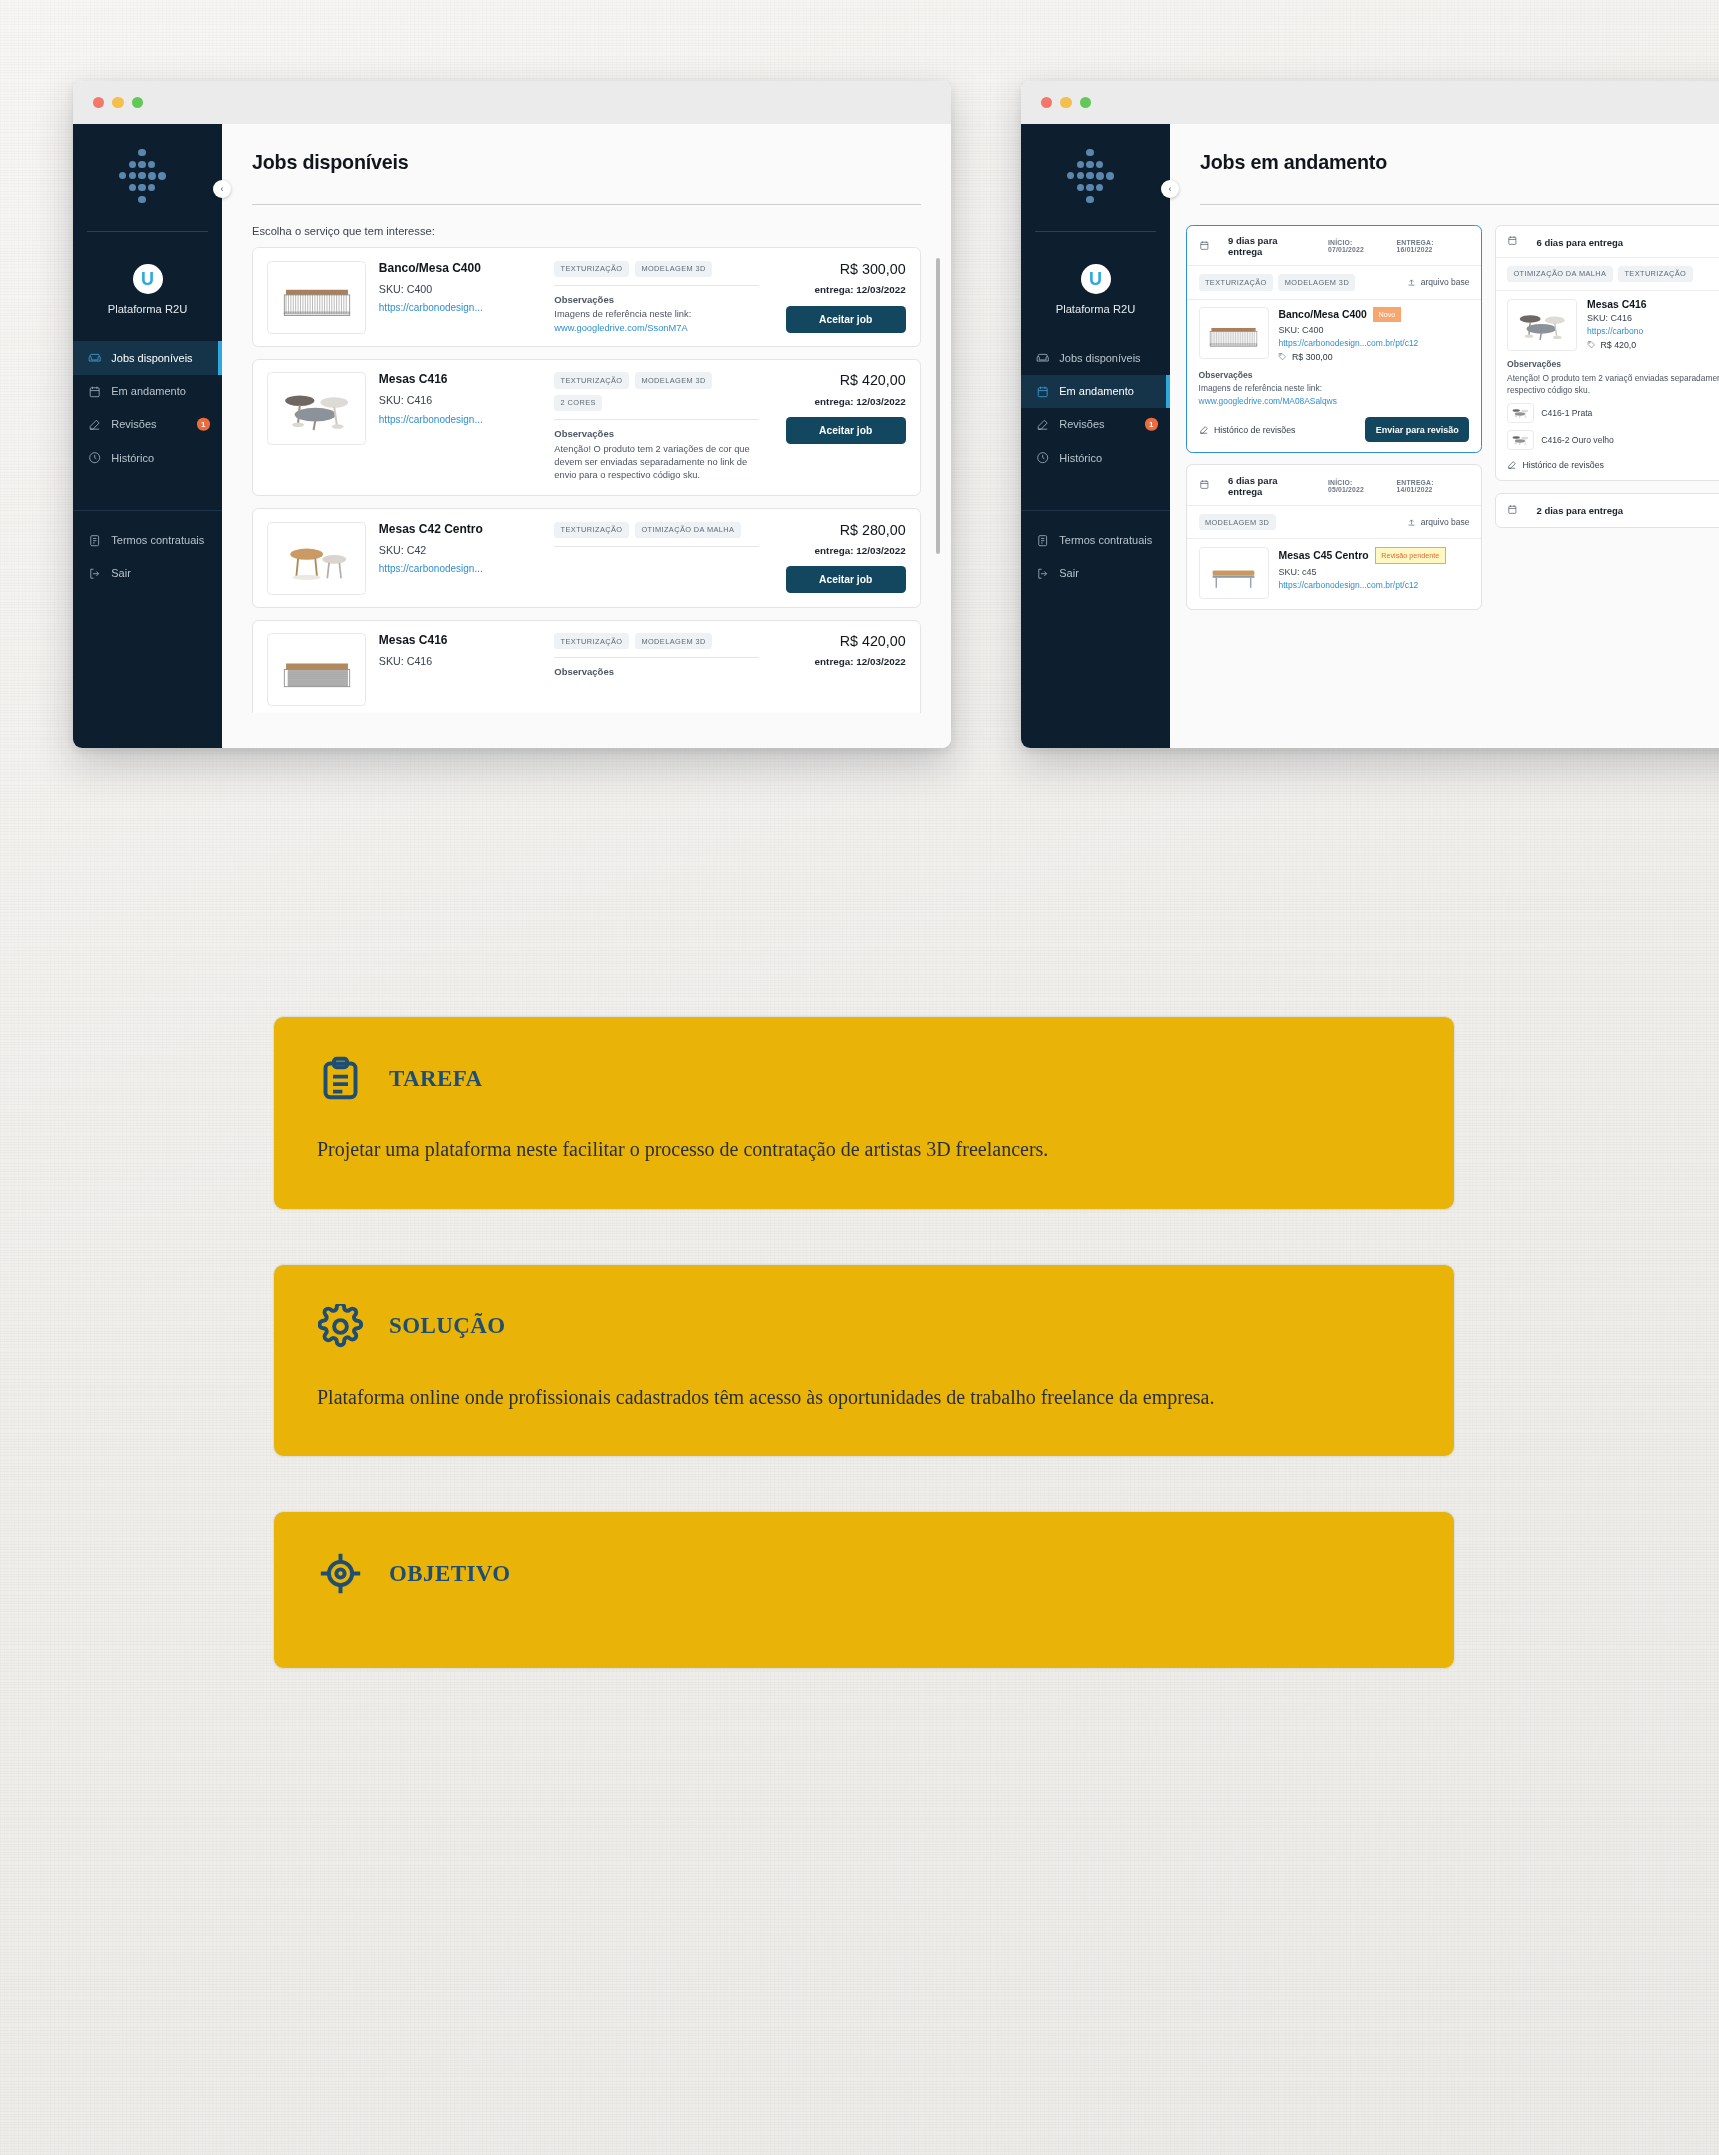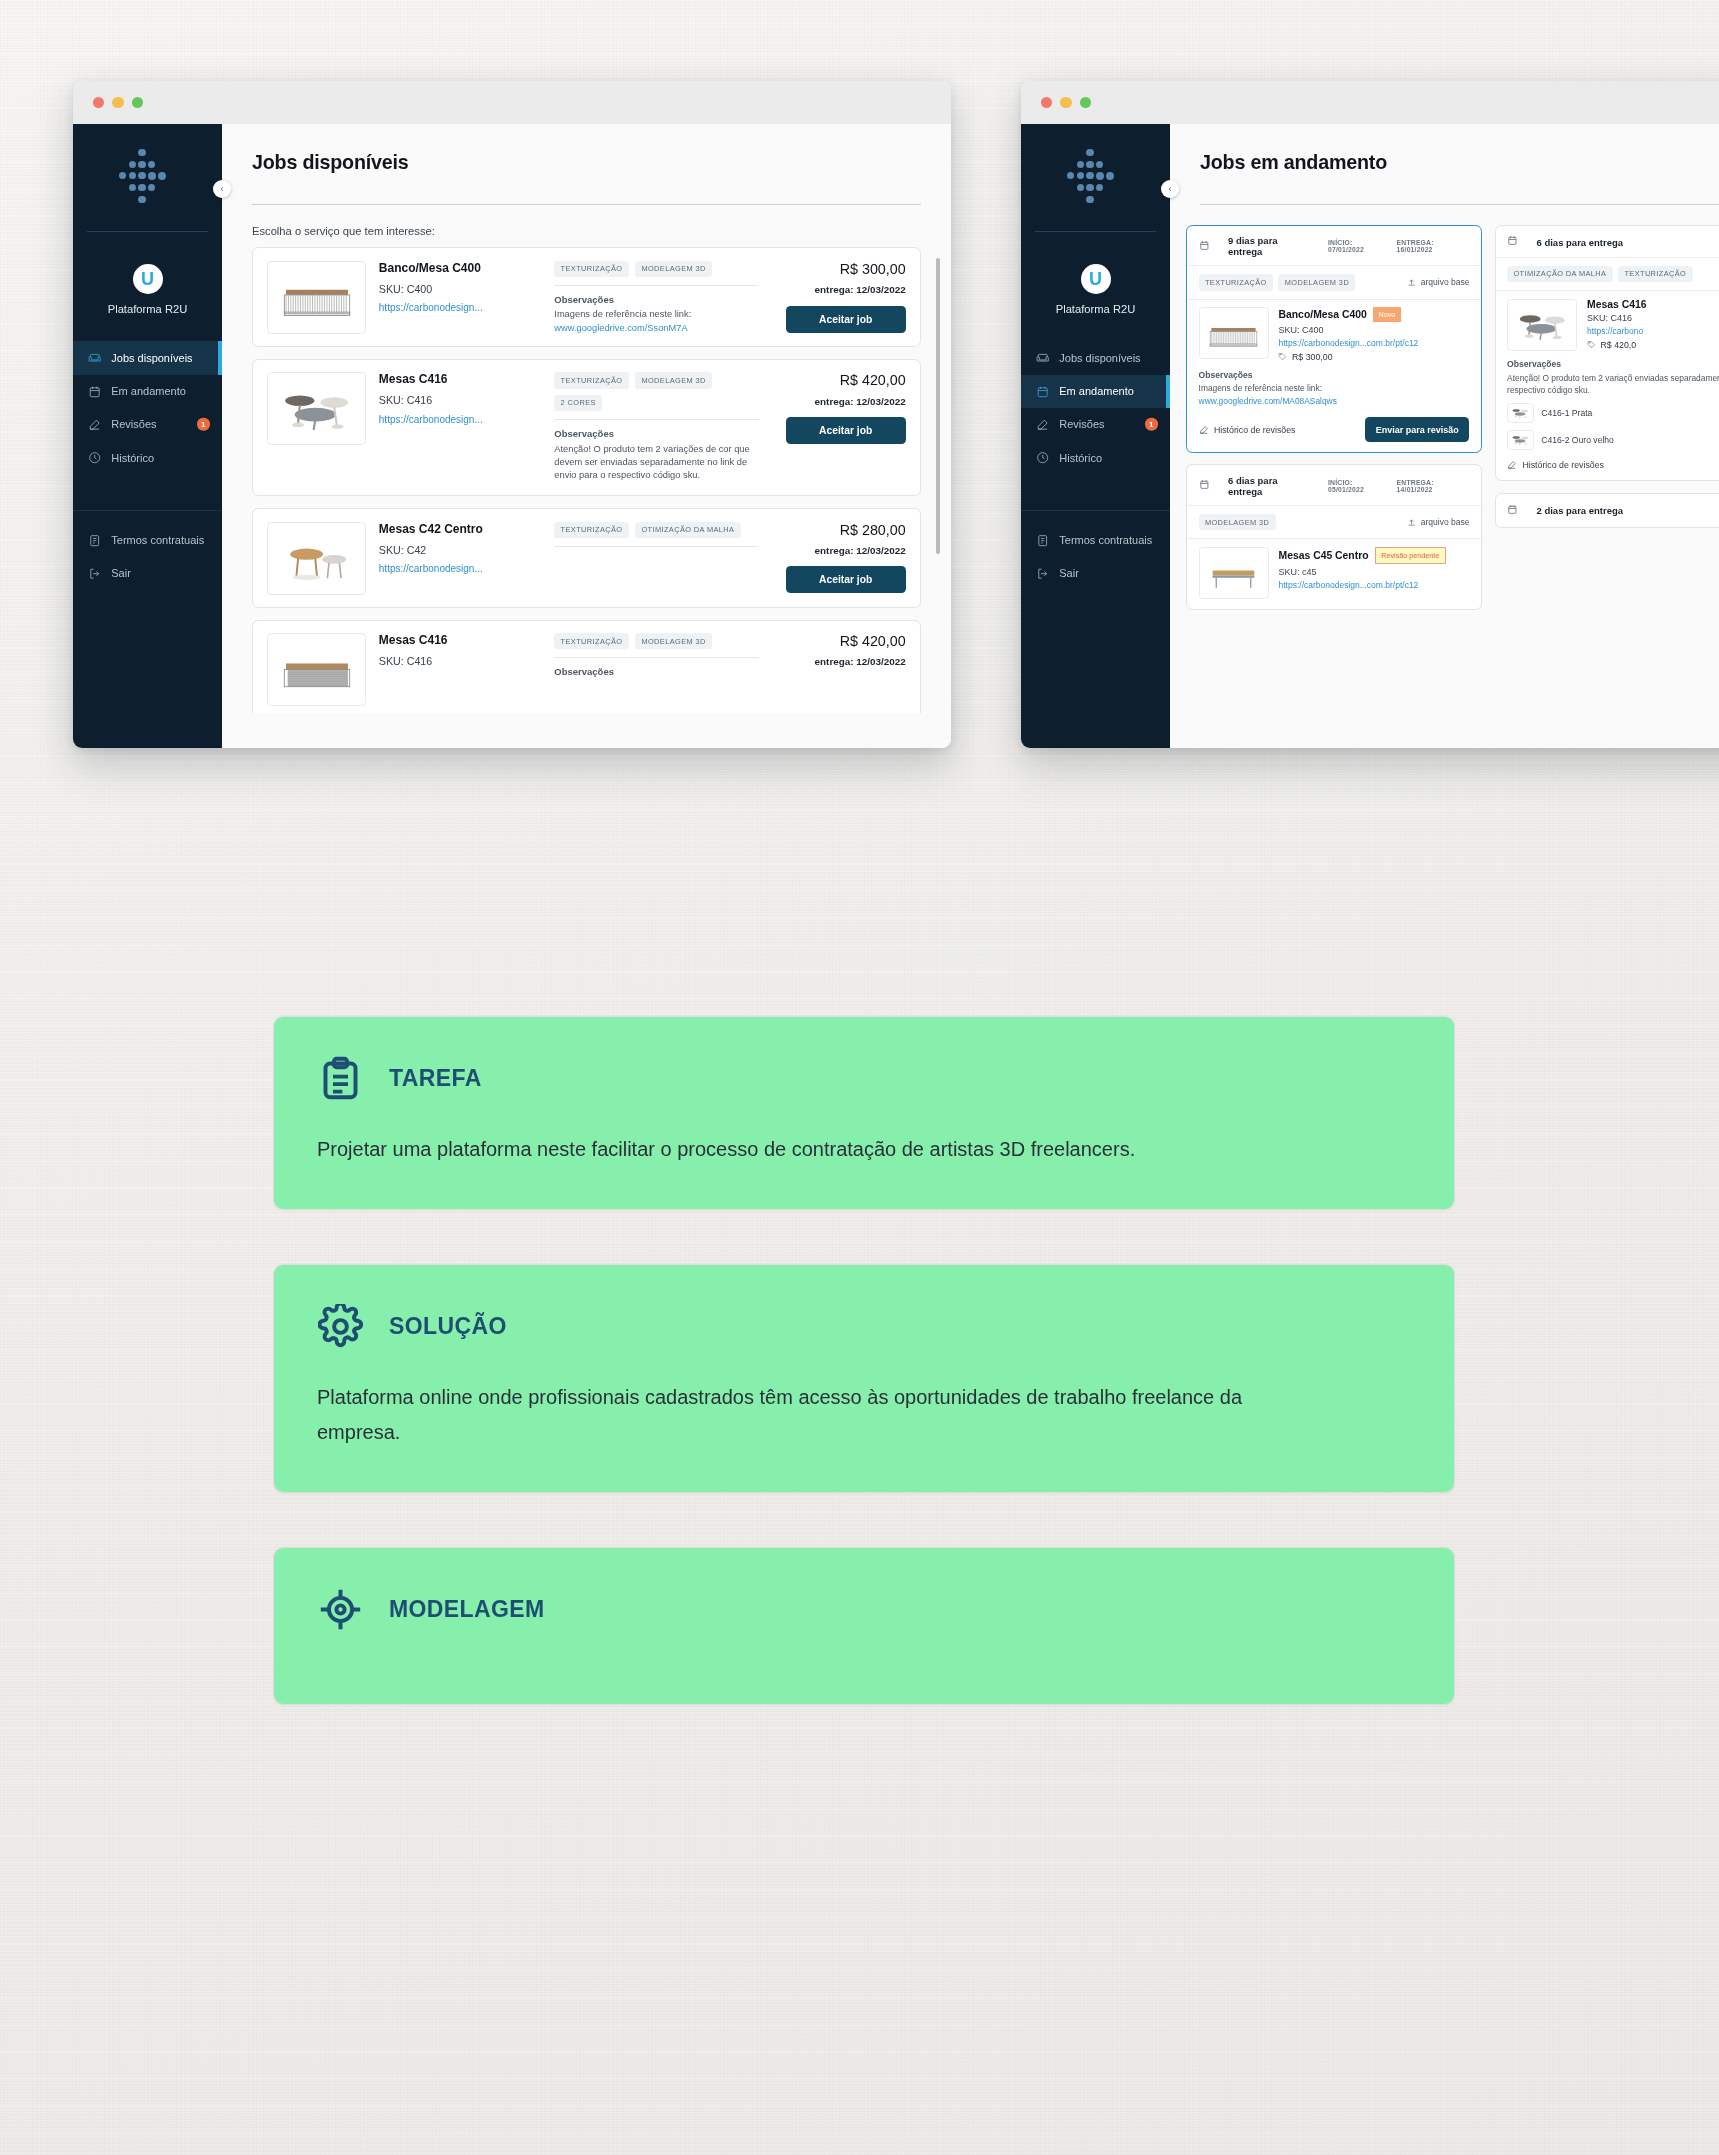--- a/index.html
+++ b/index.html
@@ -181,23 +181,24 @@
     border-radius: 4.5px; font-size: 9px; font-weight: bold; padding: 7.2px 10.7px;
     cursor: pointer; font-family: inherit;
   }
   .var-row { display: flex; align-items: center; gap: 7.2px; font-size: 8.6px; color: #39424e; margin-top: 7.2px; }
   .var-row .pc-thumb { width: 27px; height: 19.7px; flex: 0 0 27px; }
   .var-row .pc-thumb svg { width: 23px; height: 15px; }
 
   
   .infocards { position: absolute; left: 273px; top: 1016px; width: 1182px; z-index: 3; }
   .infocard {
-    background: #86efac; border: 0.9px solid #dededd; border-radius: 10.7px;
+    background: #eab308; border: 0.9px solid #dededd; border-radius: 10.7px;
     padding: 38px 43px 41px 43px; margin-bottom: 54px;
     box-shadow: 0 0.9px 2.7px rgba(0,0,0,0.04);
+    font-family: Liberation Serif, serif;
   }
   .ic-head { display: flex; align-items: center; gap: 25px; margin-bottom: 30px; }
   .ic-icon { width: 47px; height: 47px; flex: 0 0 47px; display:flex;align-items:center;justify-content:center; }
   .ic-icon svg { width: 45px; height: 45px; stroke: #1f4e73; fill: none; stroke-width: 2.1; }
   .ic-title { font-size: 23px; font-weight: bold; color: #1f4e73; letter-spacing: 0.4px; }
   .ic-text { font-size: 20px; color: #2a3038; line-height: 1.78; max-width: 1003px; }
 </style>
 </head>
 <body>
 
@@ -841,17 +842,17 @@
     </div>
     <div class="infocard">
       <div class="ic-head">
         <span class="ic-icon">
           <svg viewBox="0 0 24 24">
             <circle cx="12" cy="12" r="6.2"></circle>
             <circle cx="12" cy="12" r="2.2"></circle>
             <path d="M12 1.5v4M12 18.5v4M1.5 12h4M18.5 12h4"></path>
           </svg>
         </span>
-        <span class="ic-title">MODELAGEM</span>
+        <span class="ic-title">OBJETIVO</span>
       </div>
     </div>
   </div>
 
 
 </body></html>

